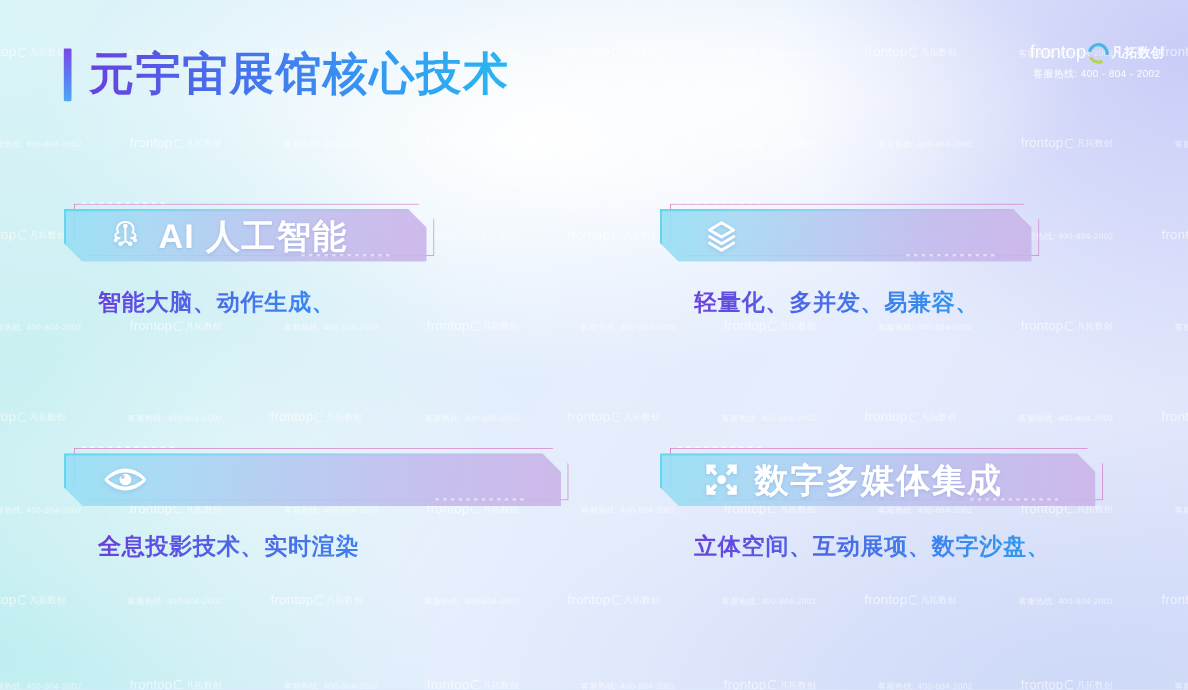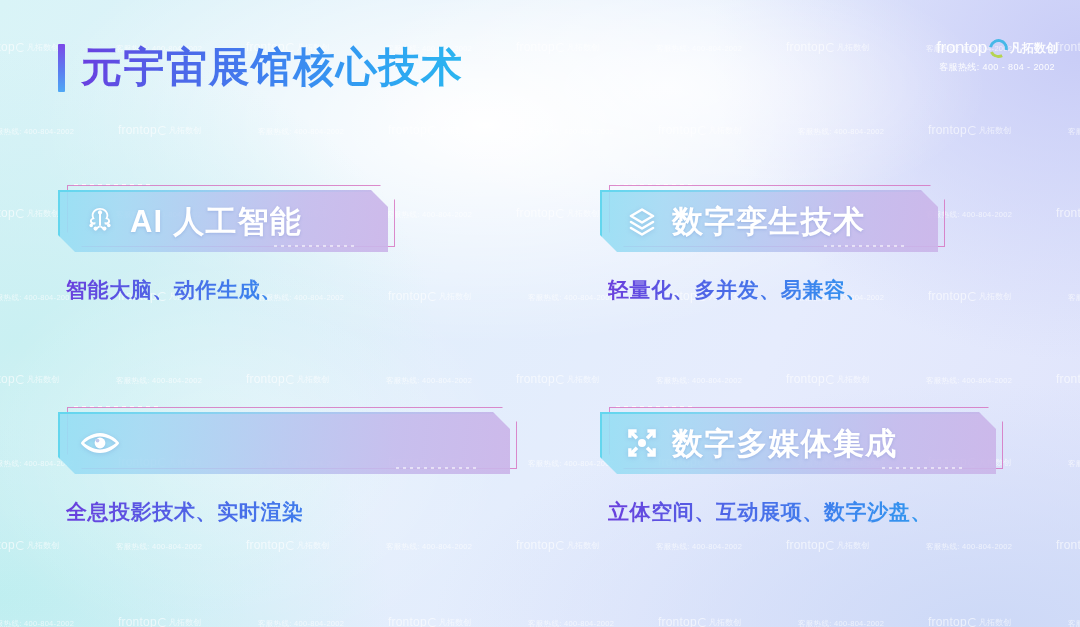--- a/index.html
+++ b/index.html
@@ -92,23 +92,23 @@
   
   .banner-outline {
     position:absolute; left:9px; top:-5px; right:-7px; bottom:5px;
     border:1.4px solid rgba(214,110,190,.80);
     clip-path:polygon(0 0, calc(100% - 15px) 0, 100% 15px, 100% 100%, 15px 100%, 0 calc(100% - 15px));
     pointer-events:none;
   }
 
   .banner {
     position:relative;
-    height:62px;
+    height:48px;
     display:flex; align-items:center;
-    padding-left:18px;
+    padding-left:32px;
     clip-path:polygon(0 0, calc(100% - 17px) 0, 100% 17px, 100% 100%, 17px 100%, 0 calc(100% - 17px));
     background:linear-gradient(97deg,
         rgba(150,223,244,.92) 0%,
         rgba(163,216,243,.88) 18%,
         rgba(181,198,240,.88) 48%,
         rgba(196,186,236,.90) 74%,
         rgba(203,181,233,.92) 100%);
     border-left:2.4px solid #63d6ee;
   }
   .banner-top-edge {
@@ -136,21 +136,21 @@
   .bracket-tr {
     position:absolute; right:-5px; top:-9px; width:60px; height:14px;
     border-right:1.4px solid rgba(120,170,220,.70);
     border-top:1.4px solid rgba(120,170,220,.70);
   }
   
   .banner-ticks { position:absolute; right:34px; bottom:5px; display:flex; gap:3.5px; }
   .banner-ticks i { display:block; width:3.5px; height:1.6px; background:rgba(255,255,255,.55); }
 
   
-  .desc { margin-top:22px; margin-left:8px; }
+  .desc { margin-top:22px; margin-left:31px; }
   .desc p {
     font-size:21px; font-weight:bold; line-height:1.48;
     letter-spacing:.6px;
     background:linear-gradient(95deg,#6b3fdd 0%,#4f63e6 28%,#3b86ee 62%,#2aa9f0 100%);
     -webkit-background-clip:text; background-clip:text;
     color:transparent; -webkit-text-fill-color:transparent;
     white-space:nowrap;
   }
 </style>
 </head>
@@ -458,21 +458,20 @@
       <div class="banner-outline"></div>
       <div class="banner">
         <div class="banner-top-edge"></div>
         <div class="card-icon">
           <svg width="34" height="34" viewBox="0 0 34 34" fill="none" stroke="#ffffff" stroke-width="2.6" stroke-linejoin="round" stroke-linecap="round">
             <path d="M17 5.5 L28 12 L17 18.5 L6 12 Z"></path>
             <path d="M6 18 L17 24.5 L28 18"></path>
             <path d="M6 24 L17 30.5 L28 24"></path>
           </svg>
         </div>
-        <div class="card-title">数字孪生技术</div>
         <div class="banner-ticks">
           <i></i>
             <i></i>
             <i></i>
             <i></i>
             <i></i>
             <i></i>
             <i></i>
             <i></i>
             <i></i>

